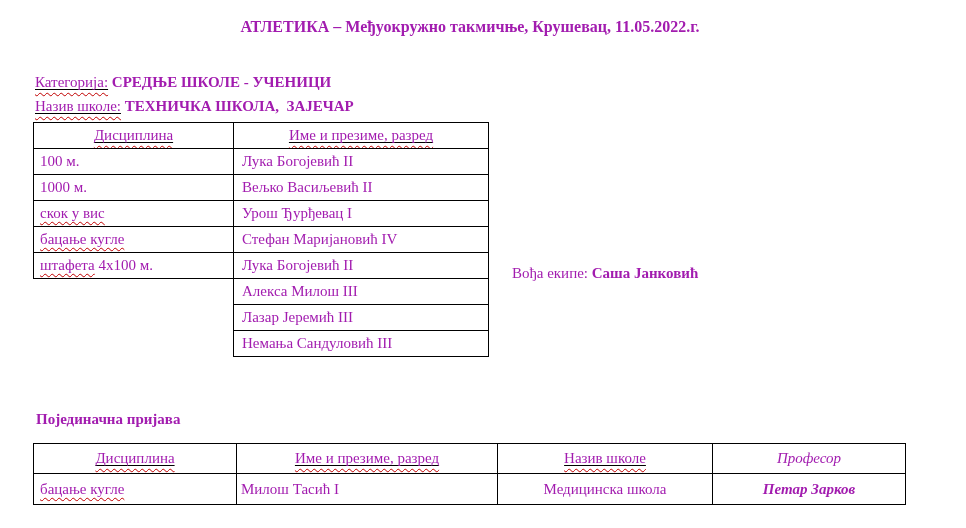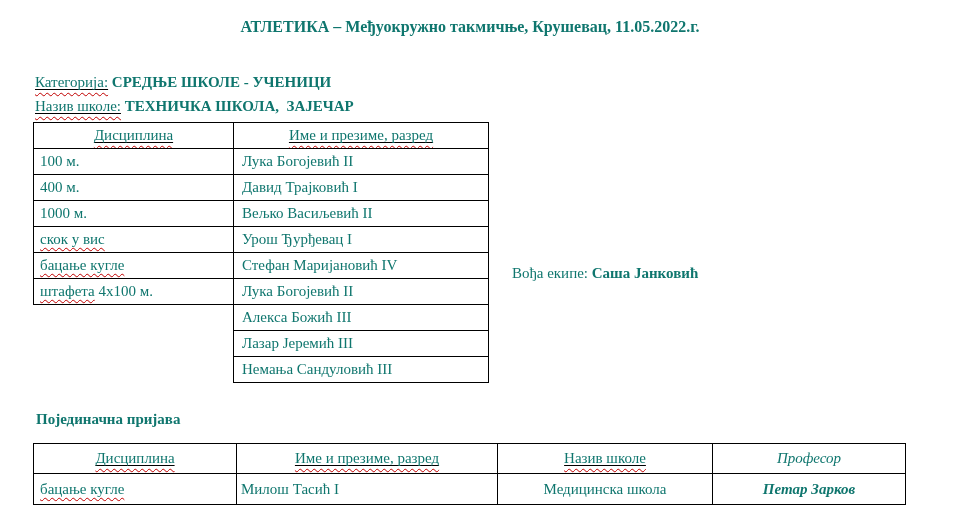--- a/index.html
+++ b/index.html
@@ -2,21 +2,21 @@
 <html><head>
 <meta charset="utf-8">
 <style>
   * { margin: 0; padding: 0; box-sizing: border-box; }
   html, body { background: #fff; }
   .page {
     position: relative;
     width: 966px;
     height: 528px;
     background: #ffffff;
-    color: #0f766e;
+    color: #a21caf;
     font-family: "Liberation Serif", "DejaVu Serif", serif;
     font-size: 15px;
     overflow: hidden;
   }
   .title {
     position: absolute;
     top: 18px;
     left: 0;
     width: 940px;
     text-align: center;
@@ -98,42 +98,38 @@
     <tbody>
         <tr>
       <td class="c1 hdr"><span class="ul"><span class="sq2">Дисциплина</span></span></td>
       <td class="c2 hdr"><span class="ul"><span class="sq2">Име и презиме, разред</span></span></td>
     </tr>
     <tr>
       <td class="c1">100 м.</td>
       <td class="c2">Лука Богојевић II</td>
     </tr>
     <tr>
-      <td class="c1">400 м.</td>
-      <td class="c2">Давид Трајковић I</td>
-    </tr>
-    <tr>
       <td class="c1">1000 м.</td>
       <td class="c2">Вељко Васиљевић II</td>
     </tr>
     <tr>
       <td class="c1"><span class="sq">скок у вис</span></td>
       <td class="c2">Урош Ђурђевац I</td>
     </tr>
     <tr>
       <td class="c1"><span class="sq">бацање кугле</span></td>
       <td class="c2">Стефан Маријановић IV</td>
     </tr>
     <tr>
       <td class="c1"><span class="sq">штафета</span><span class="pre"> 4x100 м.</span></td>
       <td class="c2">Лука Богојевић II</td>
     </tr>
     <tr>
       <td class="c1 ghost"></td>
-      <td class="c2">Алекса Божић III</td>
+      <td class="c2">Алекса Милош III</td>
     </tr>
     <tr>
       <td class="c1 ghost"></td>
       <td class="c2">Лазар Јеремић III</td>
     </tr>
     <tr>
       <td class="c1 ghost"></td>
       <td class="c2">Немања Сандуловић III</td>
     </tr>
   </tbody>

